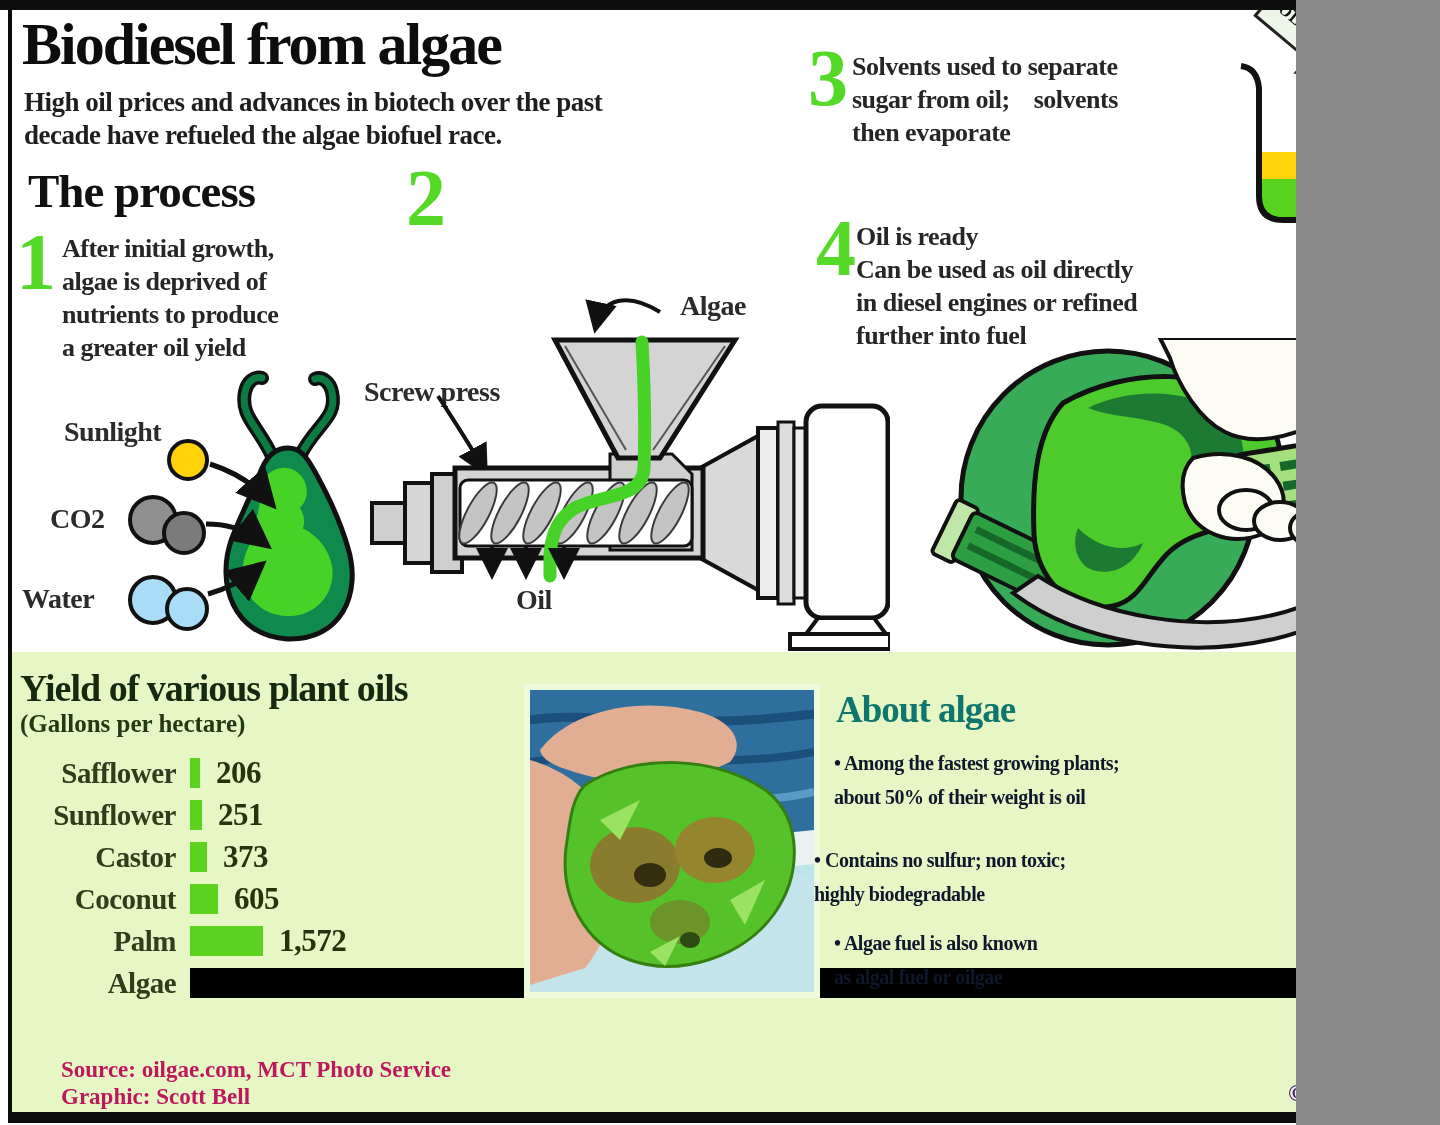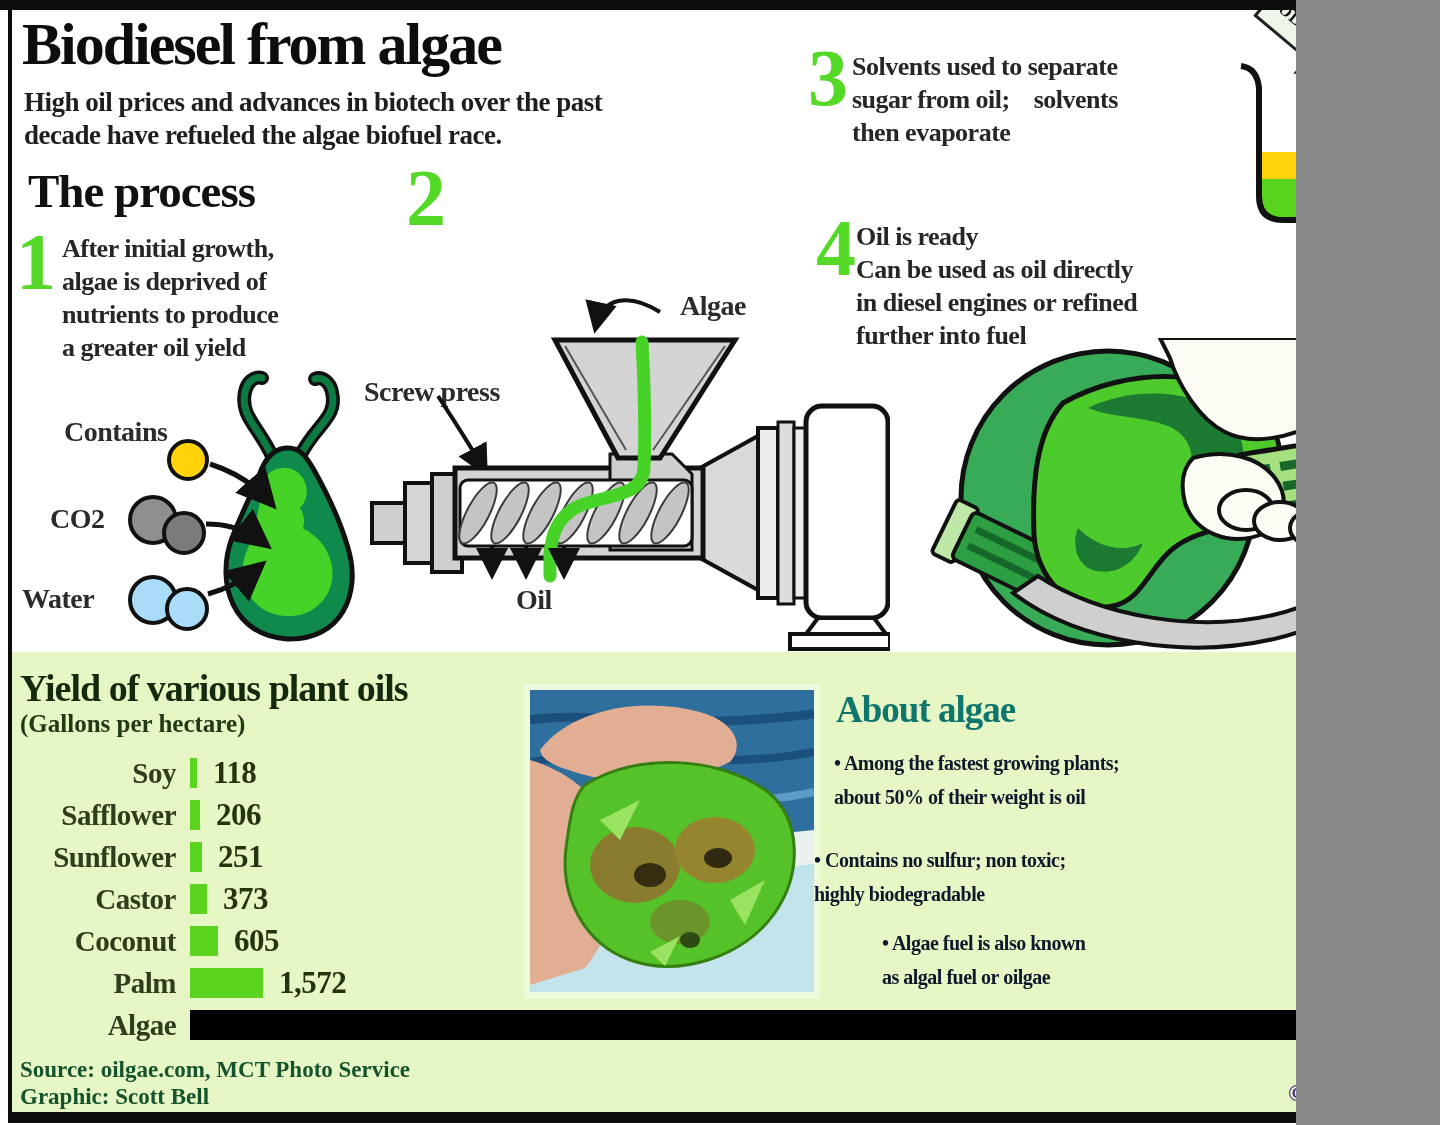--- a/index.html
+++ b/index.html
@@ -18,21 +18,21 @@
   .chart-subtitle{font-size:25px;font-weight:700;color:#233916;}
   .chart-row{display:flex;align-items:center;height:42px;}
   .chart-label{width:172px;text-align:right;padding-right:14px;font-size:29px;font-weight:700;color:#2f3d1d;letter-spacing:-0.5px;flex:0 0 auto;}
   .chart-bar{height:30px;flex:0 0 auto;}
   .chart-value{margin-left:16px;font-size:31px;font-weight:700;color:#25340f;letter-spacing:-0.5px;}
   .about-heading{font-size:37px;font-weight:800;letter-spacing:-1px;color:#0f766e;}
   .bullet-line{font-size:20px;font-weight:700;color:#0f172a;line-height:34px;letter-spacing:-0.5px;}
   .callout{background:#000;color:#f2f2f2;font-size:31px;font-weight:700;text-align:right;
            padding-right:14px;line-height:60px;}
   .callout-pointer{width:0;height:0;border-left:26px solid transparent;border-top:50px solid #000;}
-  .footer-line{font-size:23px;font-weight:700;color:#14532d;line-height:27px;}
+  .footer-line{font-size:23px;font-weight:700;color:#be185d;line-height:27px;margin-left:41px;}
   .credit{font-size:24px;font-weight:700;color:#4c1d95;text-align:right;}
   .photo-frame{border:6px solid #eefadc;background:#bfe3ea;}
 </style>
 </head>
 <body>
 
 <div class="stage">
 
   <div class="abs green-section" style="left:12px;top:652px;width:1420px;height:462px;"></div>
 
@@ -76,21 +76,21 @@
     <g transform="translate(40,0) rotate(-50)">
       <polygon points="-15,0 15,0 15,68 32,68 0,104 -32,68 -15,68" fill="#eef6ea" stroke="#222" stroke-width="3"></polygon>
       <text transform="rotate(90)" x="4" y="-3" font-size="16" font-weight="bold" fill="#111" letter-spacing="1">SOLVENTS</text>
     </g>
     <g transform="translate(104,150) rotate(-130)">
       <polygon points="-15,0 15,0 15,68 32,68 0,104 -32,68 -15,68" fill="#ffffff" stroke="#222" stroke-width="3"></polygon>
       <text transform="rotate(90)" x="6" y="-3" font-size="16" font-weight="bold" fill="#111" letter-spacing="1">SOLVENTS</text>
     </g>
   </svg>
 
-  <div class="abs diagram-label" style="left:64px;top:416px;">Contains</div>
+  <div class="abs diagram-label" style="left:64px;top:416px;">Sunlight</div>
   <div class="abs diagram-label" style="left:50px;top:503px;">CO2</div>
   <div class="abs diagram-label" style="left:22px;top:583px;">Water</div>
   <svg class="abs" style="left:10px;top:352px;" width="370" height="300" viewBox="0 0 370 300">
     <defs>
       <marker id="ah" markerWidth="10" markerHeight="10" refX="6" refY="4" orient="auto">
         <path d="M0 0 L8 4 L0 8 Z" fill="#111"></path>
       </marker>
     </defs>
     <circle cx="178" cy="108" r="19" fill="#ffd20a" stroke="#111" stroke-width="4"></circle>
     <g>
@@ -193,25 +193,20 @@
     </g>
     <path d="M85 255 C150 305 260 322 350 300 C410 285 445 255 448 222 C449 205 440 194 430 196 C436 225 410 262 345 277 C270 294 175 280 110 238 Z" fill="#cfcfcf" stroke="#111" stroke-width="4"></path>
     <path d="M430 196 C448 188 462 198 460 218 C459 230 450 238 441 236 C447 226 445 210 430 196 Z" fill="#cfcfcf" stroke="#111" stroke-width="4"></path>
   </svg>
 
   <div class="abs chart-title" style="left:20px;top:666px;">Yield of various plant oils</div>
   <div class="abs chart-subtitle" style="left:20px;top:710px;">(Gallons per hectare)</div>
 
   <div class="abs" style="left:4px;top:752px;width:1430px;">
       <div class="chart-row">
-        <div class="chart-label">Soy</div>
-        <div class="chart-bar" style="width: 7px; background: rgb(92, 212, 31);"></div>
-        <div class="chart-value">118</div>
-      </div>
-      <div class="chart-row">
         <div class="chart-label">Safflower</div>
         <div class="chart-bar" style="width: 10px; background: rgb(92, 212, 31);"></div>
         <div class="chart-value">206</div>
       </div>
       <div class="chart-row">
         <div class="chart-label">Sunflower</div>
         <div class="chart-bar" style="width: 12px; background: rgb(92, 212, 31);"></div>
         <div class="chart-value">251</div>
       </div>
       <div class="chart-row">
@@ -265,21 +260,21 @@
 
   <div class="abs about-heading" style="left:836px;top:688px;">About algae</div>
   <div class="abs" style="left:834px;top:746px;">
     <div class="bullet-line">• Among the fastest growing plants;</div>
     <div class="bullet-line">about 50% of their weight is oil</div>
   </div>
   <div class="abs" style="left:814px;top:843px;">
     <div class="bullet-line">• Contains no sulfur; non toxic;</div>
     <div class="bullet-line">highly biodegradable</div>
   </div>
-  <div class="abs" style="left:834px;top:926px;margin-left:48px;">
+  <div class="abs" style="left:834px;top:926px;">
     <div class="bullet-line">• Algae fuel is also known</div>
     <div class="bullet-line">as algal fuel or oilgae</div>
   </div>
 
   <div class="abs" style="left:20px;top:1056px;">
     <div class="footer-line">Source: oilgae.com, MCT Photo Service</div>
     <div class="footer-line">Graphic: Scott Bell</div>
   </div>
   <div class="abs credit" style="left:1200px;top:1080px;width:222px;">© 2008 MCT</div>
 

